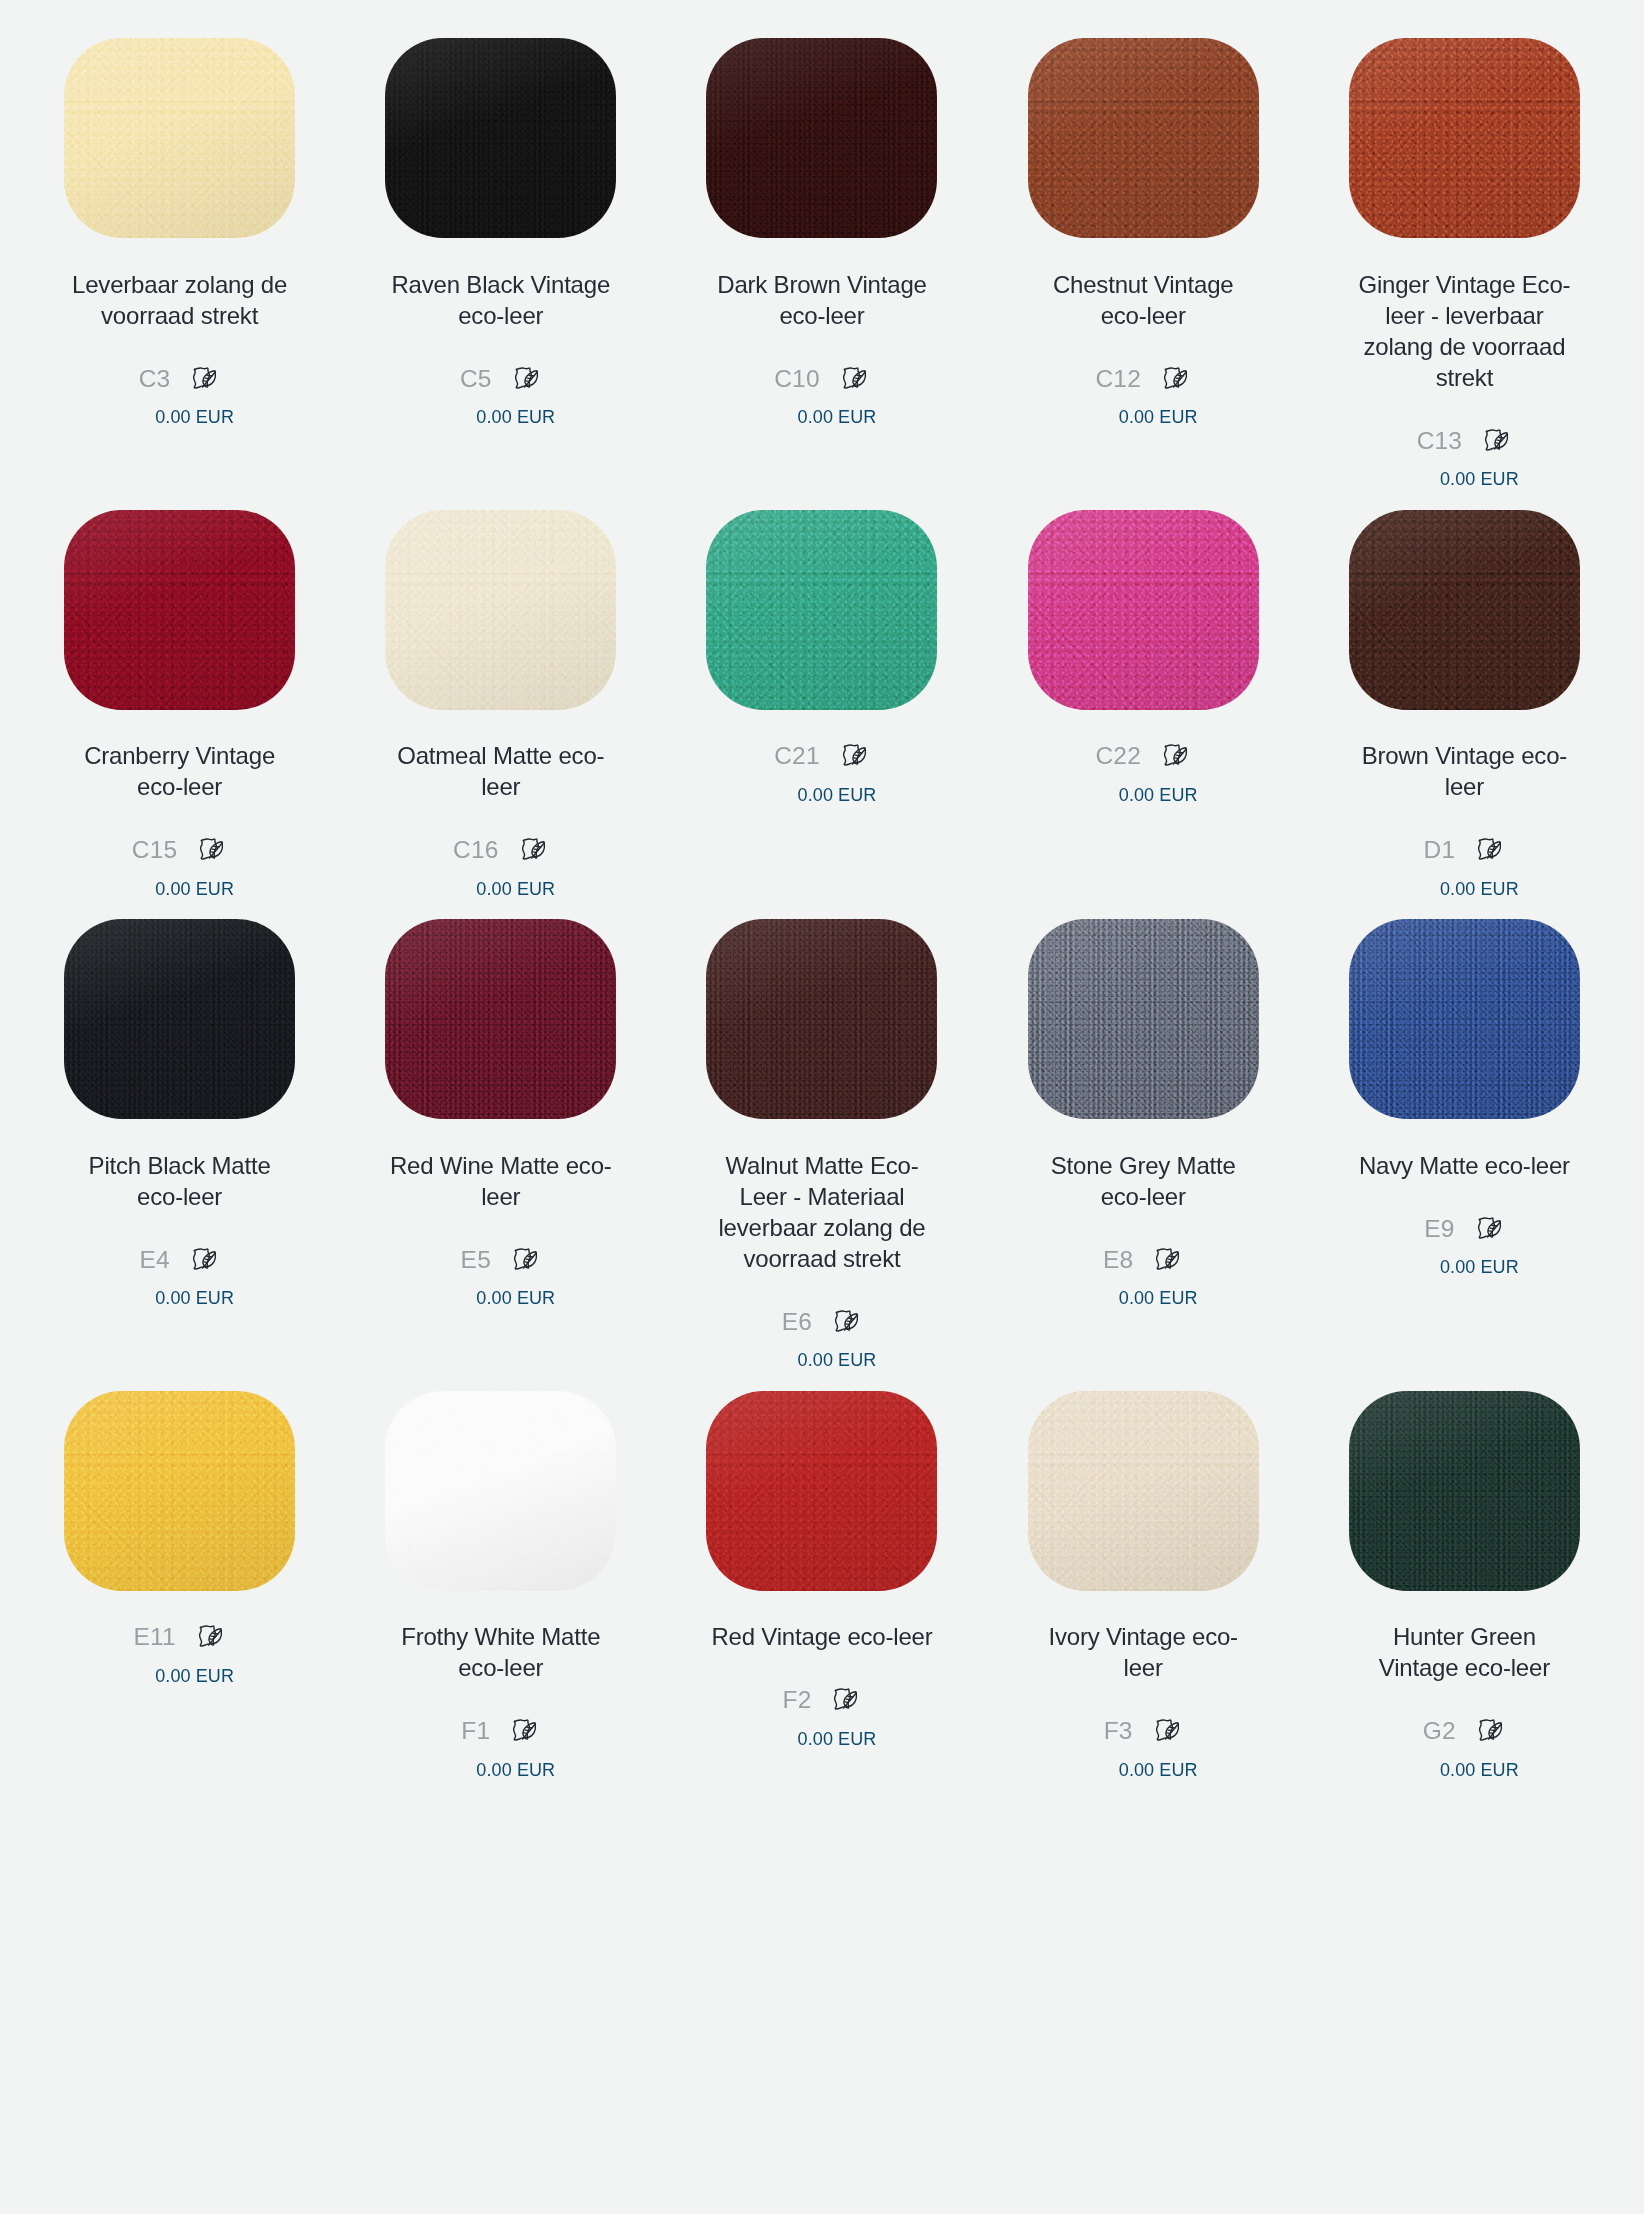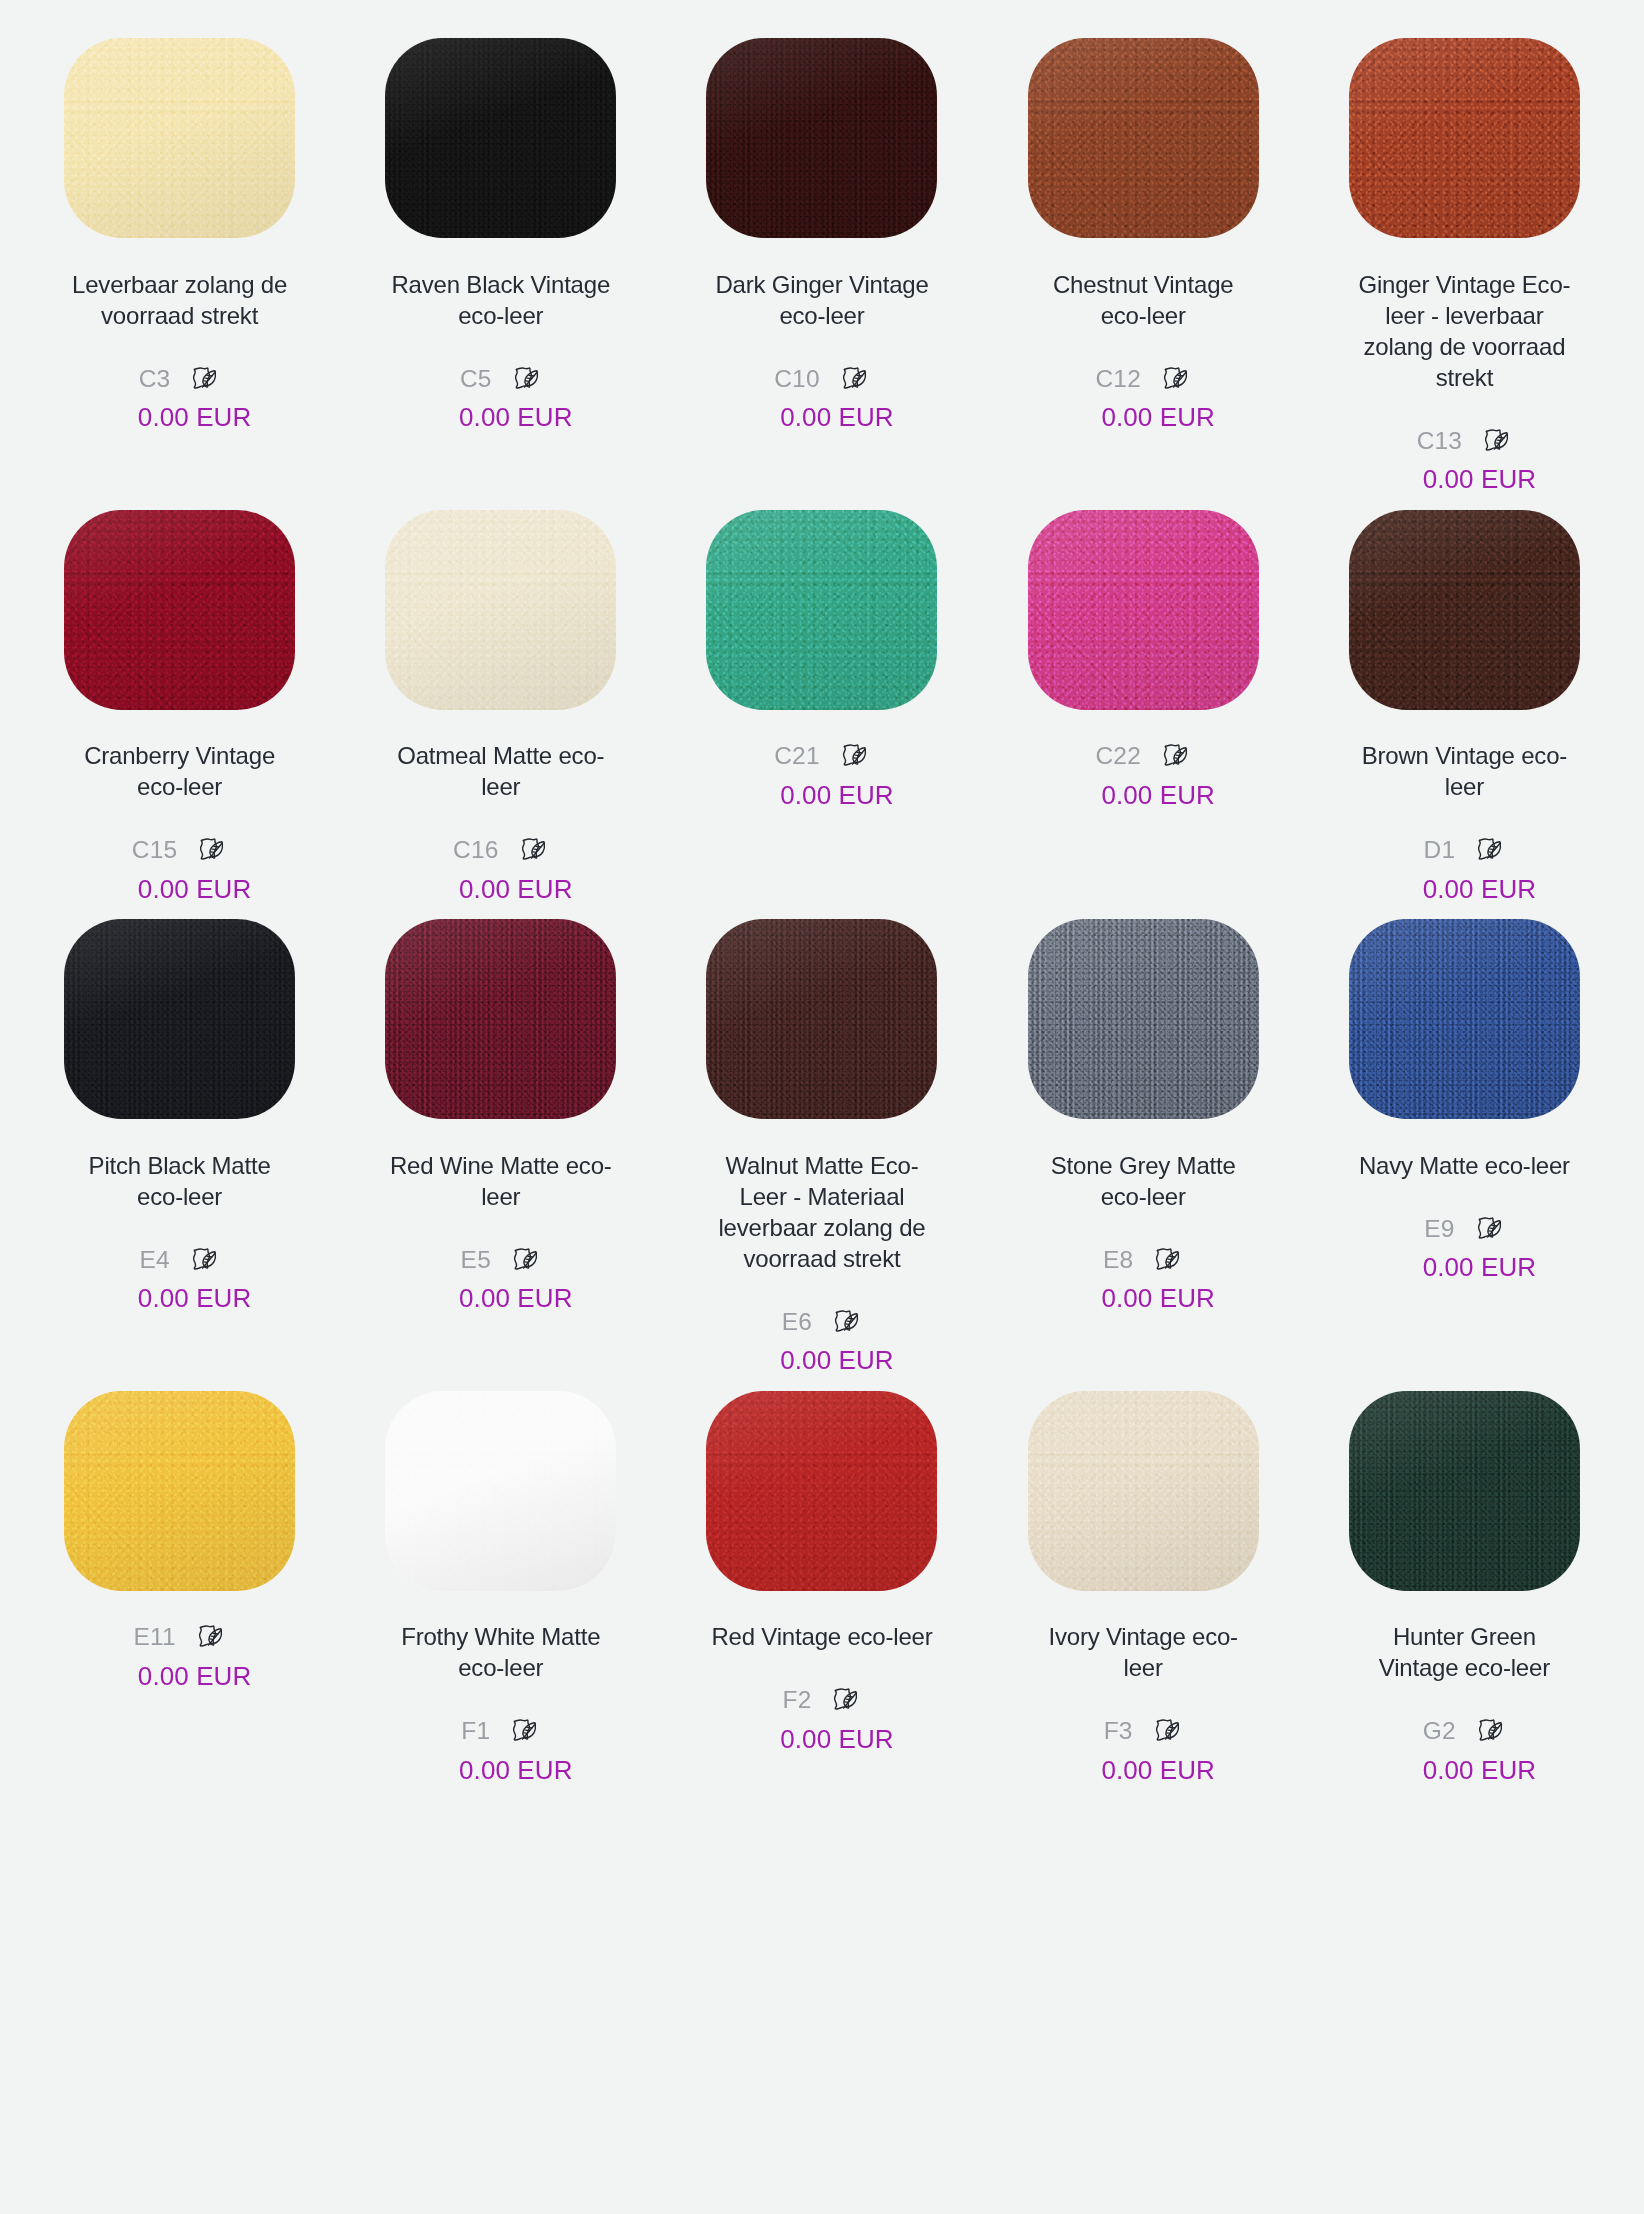--- a/index.html
+++ b/index.html
@@ -87,23 +87,23 @@
   }
   .code{
     font-size:24.5px;
     line-height:28px;
     color:#9b9ea3;
     font-weight:400;
     letter-spacing:0.2px;
   }
   .eco-icon{ width:32px;height:32px;display:block;flex:0 0 auto; }
   .price{
-    font-size:26px;
+    font-size:18px;
     line-height:30px;
-    color:#a21caf;
+    color:#0c4a6e;
     font-weight:400;
     text-align:center;
     letter-spacing:0.1px;
     margin-left:30px;
   }
 </style>
 </head>
 <body style="background: rgb(242, 244, 243);">
 
 <div class="grid" id="grid">
@@ -151,21 +151,21 @@
     <div class="price">0.00 EUR</div>
   </div>
 
   <div class="cell">
     <div class="swatch-wrap">
       <div class="swatch grainy" style="background-color: rgb(46, 16, 15);">
         <div class="tex"></div>
         <div class="sheen"></div>
       </div>
     </div>
-    <div class="title">Dark Ginger Vintage eco-leer</div>
+    <div class="title">Dark Brown Vintage eco-leer</div>
     <div class="meta">
       <span class="code">C10</span>
       <span class="eco-icon-slot">
         <svg class="eco-icon" viewBox="0 0 34 34" fill="none" xmlns="http://www.w3.org/2000/svg" aria-hidden="true">
           <path d="M6.6 7.0c1.9-.9 4.0-1.6 6.4-1.7 1.6-.1 2.6.5 3.9.7 1.3.2 2.4-.1 3.2-.5.5-.3 1.1 0 1.1.6-.1 1.6.1 2.8.5 3.8.4 1.0 1.0 1.8 1.0 3.1 0 1.3-.4 2.3-.9 3.3-.6 1.2-1.3 2.4-1.4 4.2-.1 1.5.3 2.9.6 4.1.2.7-.5 1.3-1.1.9-1.1-.7-2.2-1.2-3.6-1.2-1.7 0-3.0.6-4.3 1.2-1.4.6-2.8 1.2-4.6 1.1-.6 0-.9-.7-.6-1.2.8-1.1 1.2-2.1 1.2-3.2 0-1.3-.6-2.3-1.1-3.4-.6-1.2-1.1-2.4-.9-4.0.2-1.6 1.0-2.7 1.4-3.8.4-1.1.4-2.2-.3-3.3-.3-.5-.1-1.2.5-1.4z" stroke="#23262c" stroke-width="1.5" stroke-linejoin="round"></path>
           <path d="M29.0 9.6c.5 3.4.1 6.6-1.3 9.2-1.4 2.6-3.6 4.4-6.3 5.0-1.9.4-3.6-.1-4.6-1.3-1.1-1.3-1.3-3.2-.6-5.2 1.0-3.0 3.5-5.6 6.8-7.3 1.8-.9 3.7-1.5 5.3-1.7.4 0 .7.8.7 1.3z" stroke="#23262c" stroke-width="1.5" stroke-linejoin="round"></path>
           <path d="M28.7 9.9 15.4 25.6" stroke="#23262c" stroke-width="1.5" stroke-linecap="round"></path>
           <path d="M25.4 13.8 20.0 13.0M23.0 16.7 18.2 16.0M20.6 19.6 16.6 19.0" stroke="#23262c" stroke-width="1.4" stroke-linecap="round"></path>
         </svg>
       </span>

